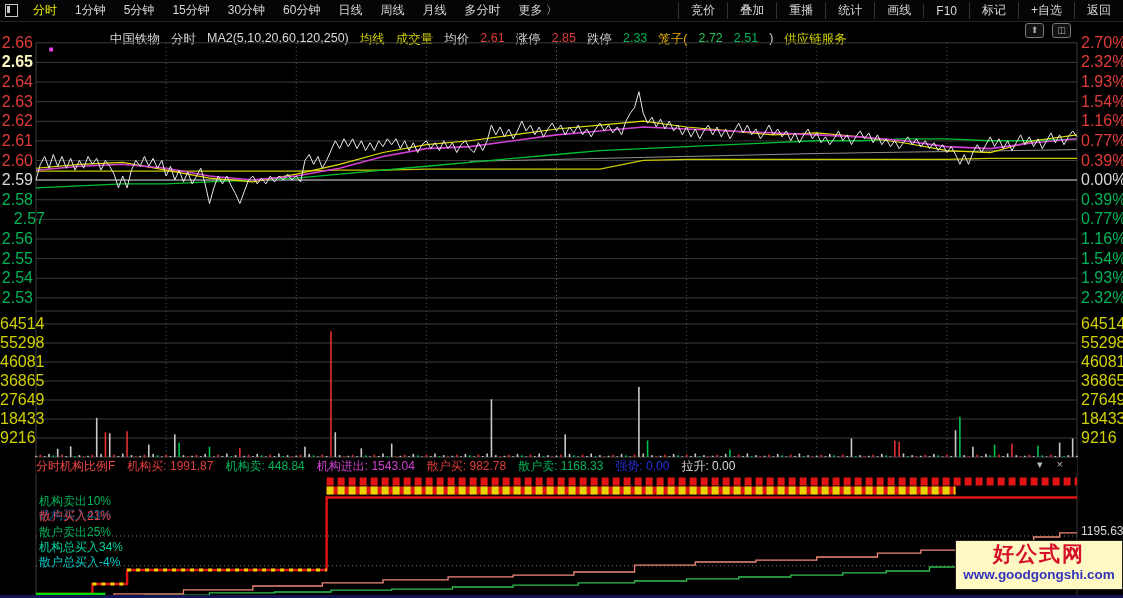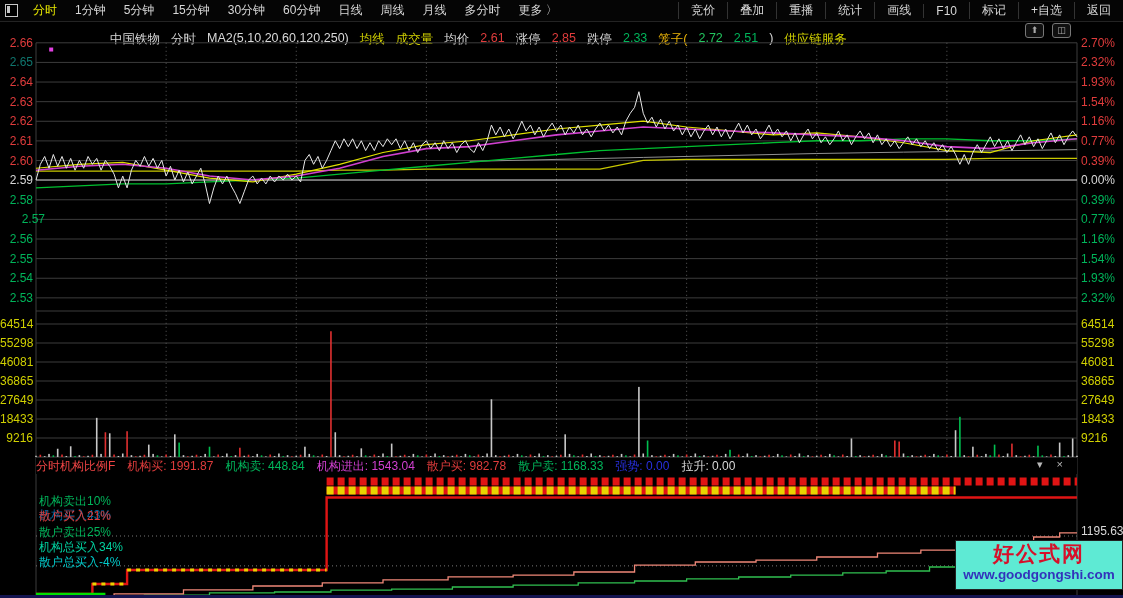--- a/index.html
+++ b/index.html
@@ -16,32 +16,32 @@
   .menu-right{margin-left:auto;display:flex;align-items:center;}
   .menu-right .mi{padding:0 12px;border-left:1px solid #333;white-space:nowrap;}
   
   .infobar{position:absolute;left:0;top:23px;width:1123px;height:17px;display:flex;align-items:center;
            font-size:12.5px;padding-left:110px;box-sizing:border-box;}
   .infobar .seg{margin-right:11px;white-space:nowrap;}
   .info-icons{position:absolute;right:52px;top:0;display:flex;gap:8px;}
   .ibox{width:17px;height:13px;border:1px solid #777;border-radius:3px;color:#aaa;font-size:9px;
         line-height:12px;text-align:center;background:#101010;}
   
-  .axl{position:absolute;font-size:12px;line-height:12px;z-index:2;}
+  .axl{position:absolute;font-size:16px;line-height:12px;z-index:2;}
   .axl.l{width:33px;text-align:right;}
   
   .phead{position:absolute;left:36px;top:458px;width:1041px;height:16px;display:flex;align-items:center;
          font-size:12px;background:#000;z-index:2;}
   .phead .seg{margin-right:12px;white-space:nowrap;}
   .ph-icons{position:absolute;right:14px;top:0;color:#b8b8b8;font-size:11px;display:flex;gap:14px;}
   
   .pl{position:absolute;font-size:12px;line-height:12px;z-index:3;white-space:nowrap;}
   .prv{position:absolute;left:1081px;top:524px;font-size:12px;color:#d8d8d8;z-index:3;}
   
-  .watermark{position:absolute;left:955px;top:540px;width:166px;height:48px;background:#5eead4;
+  .watermark{position:absolute;left:955px;top:540px;width:166px;height:48px;background:#fef9c3;
              border:1px solid #222;z-index:6;text-align:center;}
   .wm-t{color:#d6102a;font-weight:bold;font-size:21px;line-height:26px;letter-spacing:2px;}
   .wm-u{color:#3333bb;font-weight:bold;font-size:13.5px;line-height:15px;}
   .bstrip{position:absolute;left:0;bottom:0;width:1123px;height:3px;background:#141450;z-index:5;}
   svg{position:absolute;left:0;top:0;z-index:1;}
 </style>
 </head>
 <body>
 
 <div class="screen">
@@ -390,21 +390,21 @@
       <line x1="92.3875" x2="127.0875" y1="583.946" y2="583.946" stroke="#e8d400" stroke-width="3" stroke-dasharray="4,5"></line>
       <line x1="127.0875" x2="326.6125" y1="570.038" y2="570.038" stroke="#e8d400" stroke-width="3" stroke-dasharray="4,5"></line>
       <line x1="326.6125" x2="1077" y1="481.466" y2="481.466" stroke="#e01414" stroke-width="8" stroke-dasharray="7,4"></line>
       <line x1="326.6125" x2="955.5500000000001" y1="490.494" y2="490.494" stroke="#e01414" stroke-width="8"></line>
       <line x1="326.6125" x2="955.5500000000001" y1="490.494" y2="490.494" stroke="#e8d400" stroke-width="8" stroke-dasharray="7,4"></line>
       <line x1="36" x2="105.4" y1="594.316" y2="594.316" stroke="#00e000" stroke-width="3"></line>
     </svg>
 
   <div id="labels-layer">
       <div class="axl l" style="left: 0px; top: 36.8px; color: rgb(224, 60, 60);">2.66</div>
-      <div class="axl l" style="left: 0px; top: 56.42px; color: #0f766e;">2.65</div>
+      <div class="axl l" style="left: 0px; top: 56.42px; color: #fef9c3; font-weight: bold;">2.65</div>
       <div class="axl l" style="left: 0px; top: 76.04px; color: rgb(224, 60, 60);">2.64</div>
       <div class="axl l" style="left: 0px; top: 95.66px; color: rgb(224, 60, 60);">2.63</div>
       <div class="axl l" style="left: 0px; top: 115.28px; color: rgb(224, 60, 60);">2.62</div>
       <div class="axl l" style="left: 0px; top: 134.9px; color: rgb(224, 60, 60);">2.61</div>
       <div class="axl l" style="left: 0px; top: 154.52px; color: rgb(224, 60, 60);">2.60</div>
       <div class="axl l" style="left: 0px; top: 174.14px; color: rgb(216, 216, 216);">2.59</div>
       <div class="axl l" style="left: 0px; top: 193.76px; color: rgb(0, 180, 90);">2.58</div>
       <div class="axl l" style="left: 12px; top: 213.38px; color: rgb(0, 180, 90);">2.57</div>
       <div class="axl l" style="left: 0px; top: 233px; color: rgb(0, 180, 90);">2.56</div>
       <div class="axl l" style="left: 0px; top: 252.62px; color: rgb(0, 180, 90);">2.55</div>

